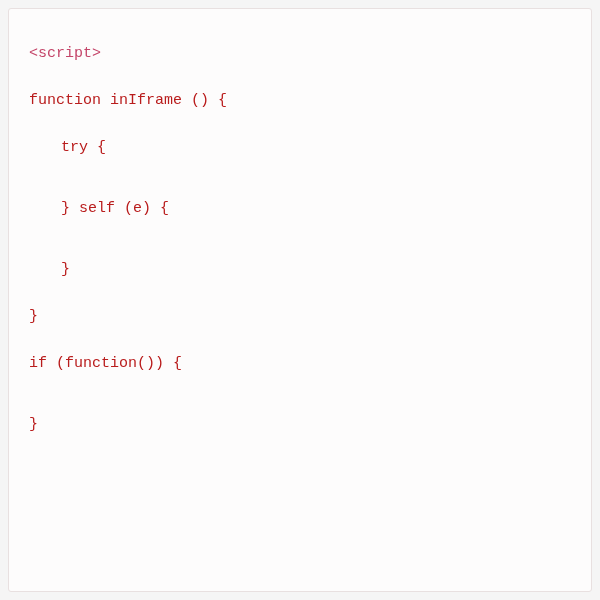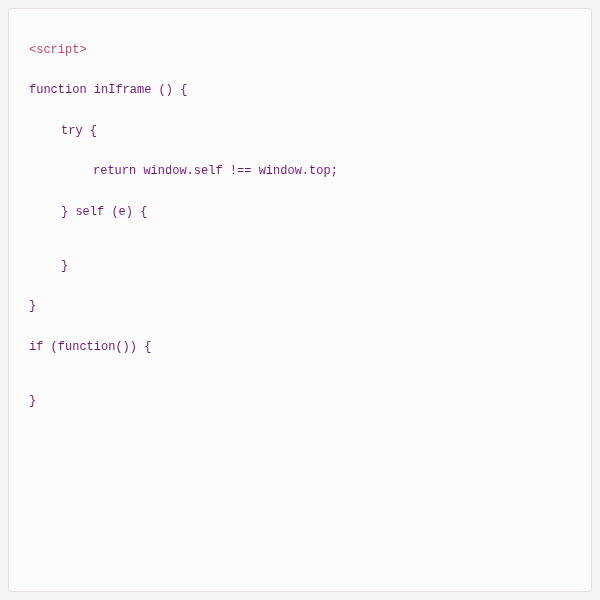--- a/index.html
+++ b/index.html
@@ -14,33 +14,33 @@
       padding: 8px;
       font-family: 'Courier New', Consolas, Monaco, monospace;
     }
     .code-block {
       background: #fdfcfc;
       border: 1px solid #e8e0e0;
       border-radius: 3px;
       padding: 28px 20px 20px 20px;
       height: 100%;
       overflow: hidden;
-      font-size: 12px;
+      font-size: 15px;
       line-height: 2.2;
       color: #4a4a4a;
     }
     .code-line {
       white-space: pre;
       font-family: 'Courier New', Consolas, Monaco, monospace;
     }
     .tag {
       color: #c44569;
     }
     .text {
-      color: #701a75;
+      color: #b91c1c;
     }
     .indent-1 {
       padding-left: 32px;
     }
     .indent-2 {
       padding-left: 64px;
     }
     .spacer {
       height: 14px;
     }
@@ -48,21 +48,20 @@
 </head>
 <body>
 
 <div class="code-block">
   <div class="code-line tag">&lt;script&gt;</div>
   <div class="spacer"></div>
   <div class="code-line text">function inIframe () {</div>
   <div class="spacer"></div>
   <div class="code-line text indent-1">try {</div>
   <div class="spacer"></div>
-  <div class="code-line text indent-2">return window.self !== window.top;</div>
   <div class="spacer"></div>
   <div class="code-line text indent-1">} self (e) {</div>
   <div class="spacer"></div>
   <div class="spacer"></div>
   <div class="code-line text indent-1">}</div>
   <div class="spacer"></div>
   <div class="code-line text">}</div>
   <div class="spacer"></div>
   <div class="code-line text">if (function()) {</div>
   <div class="spacer"></div>

